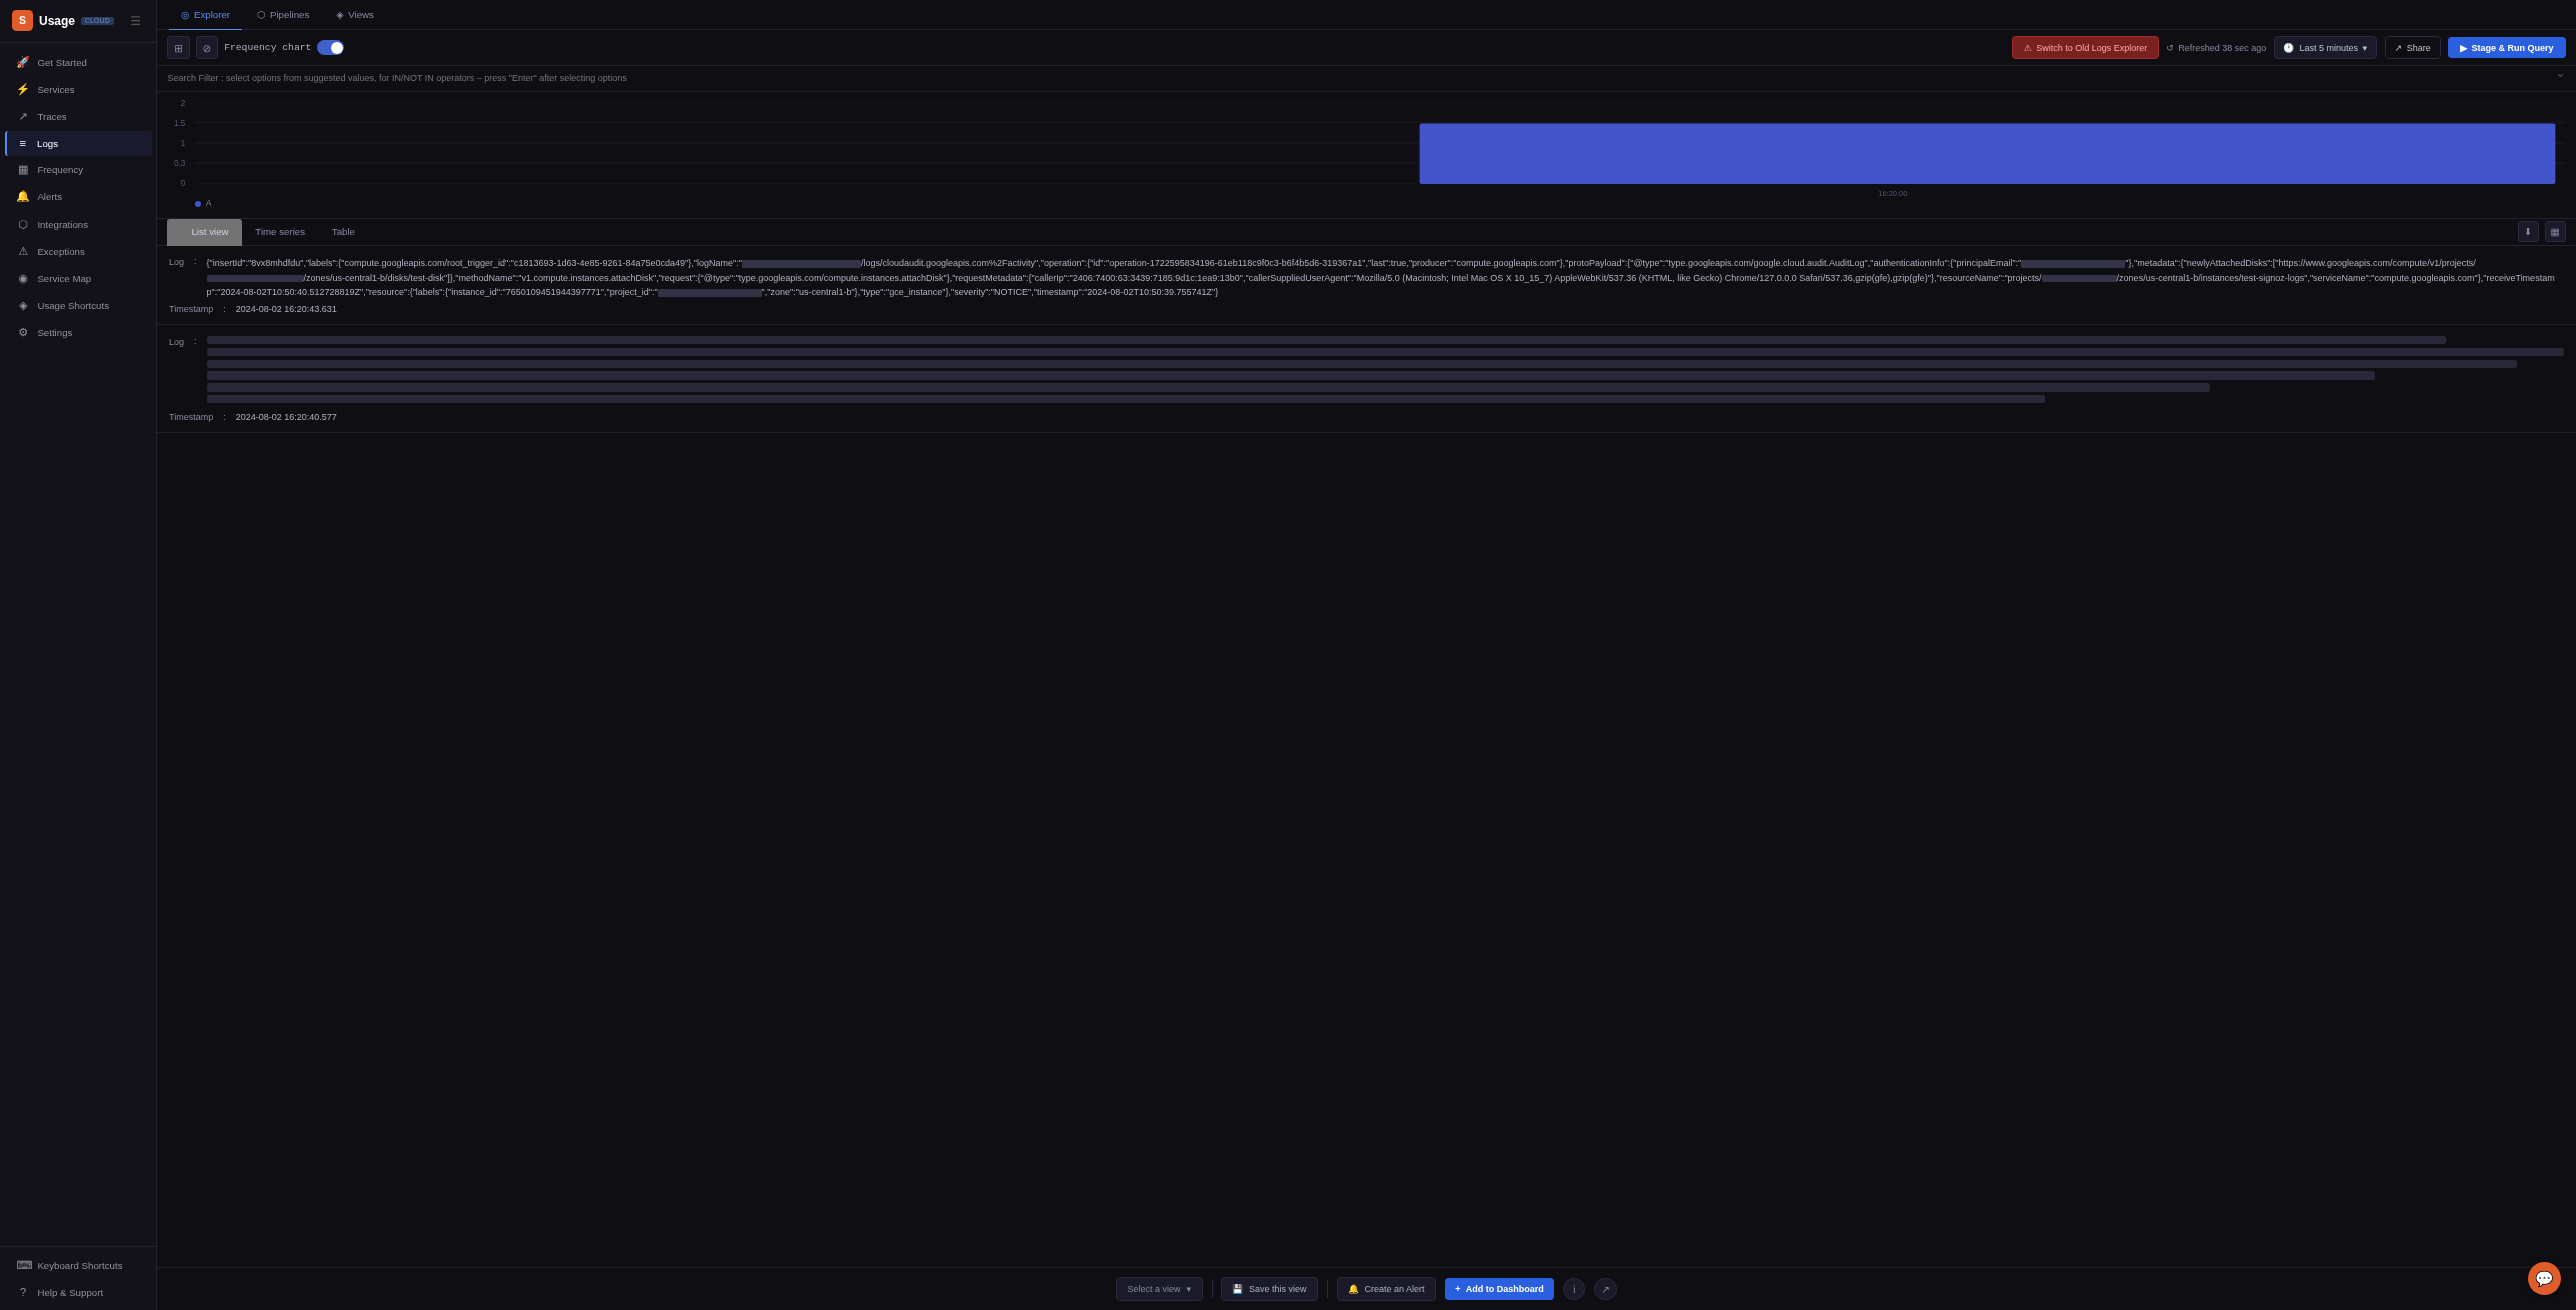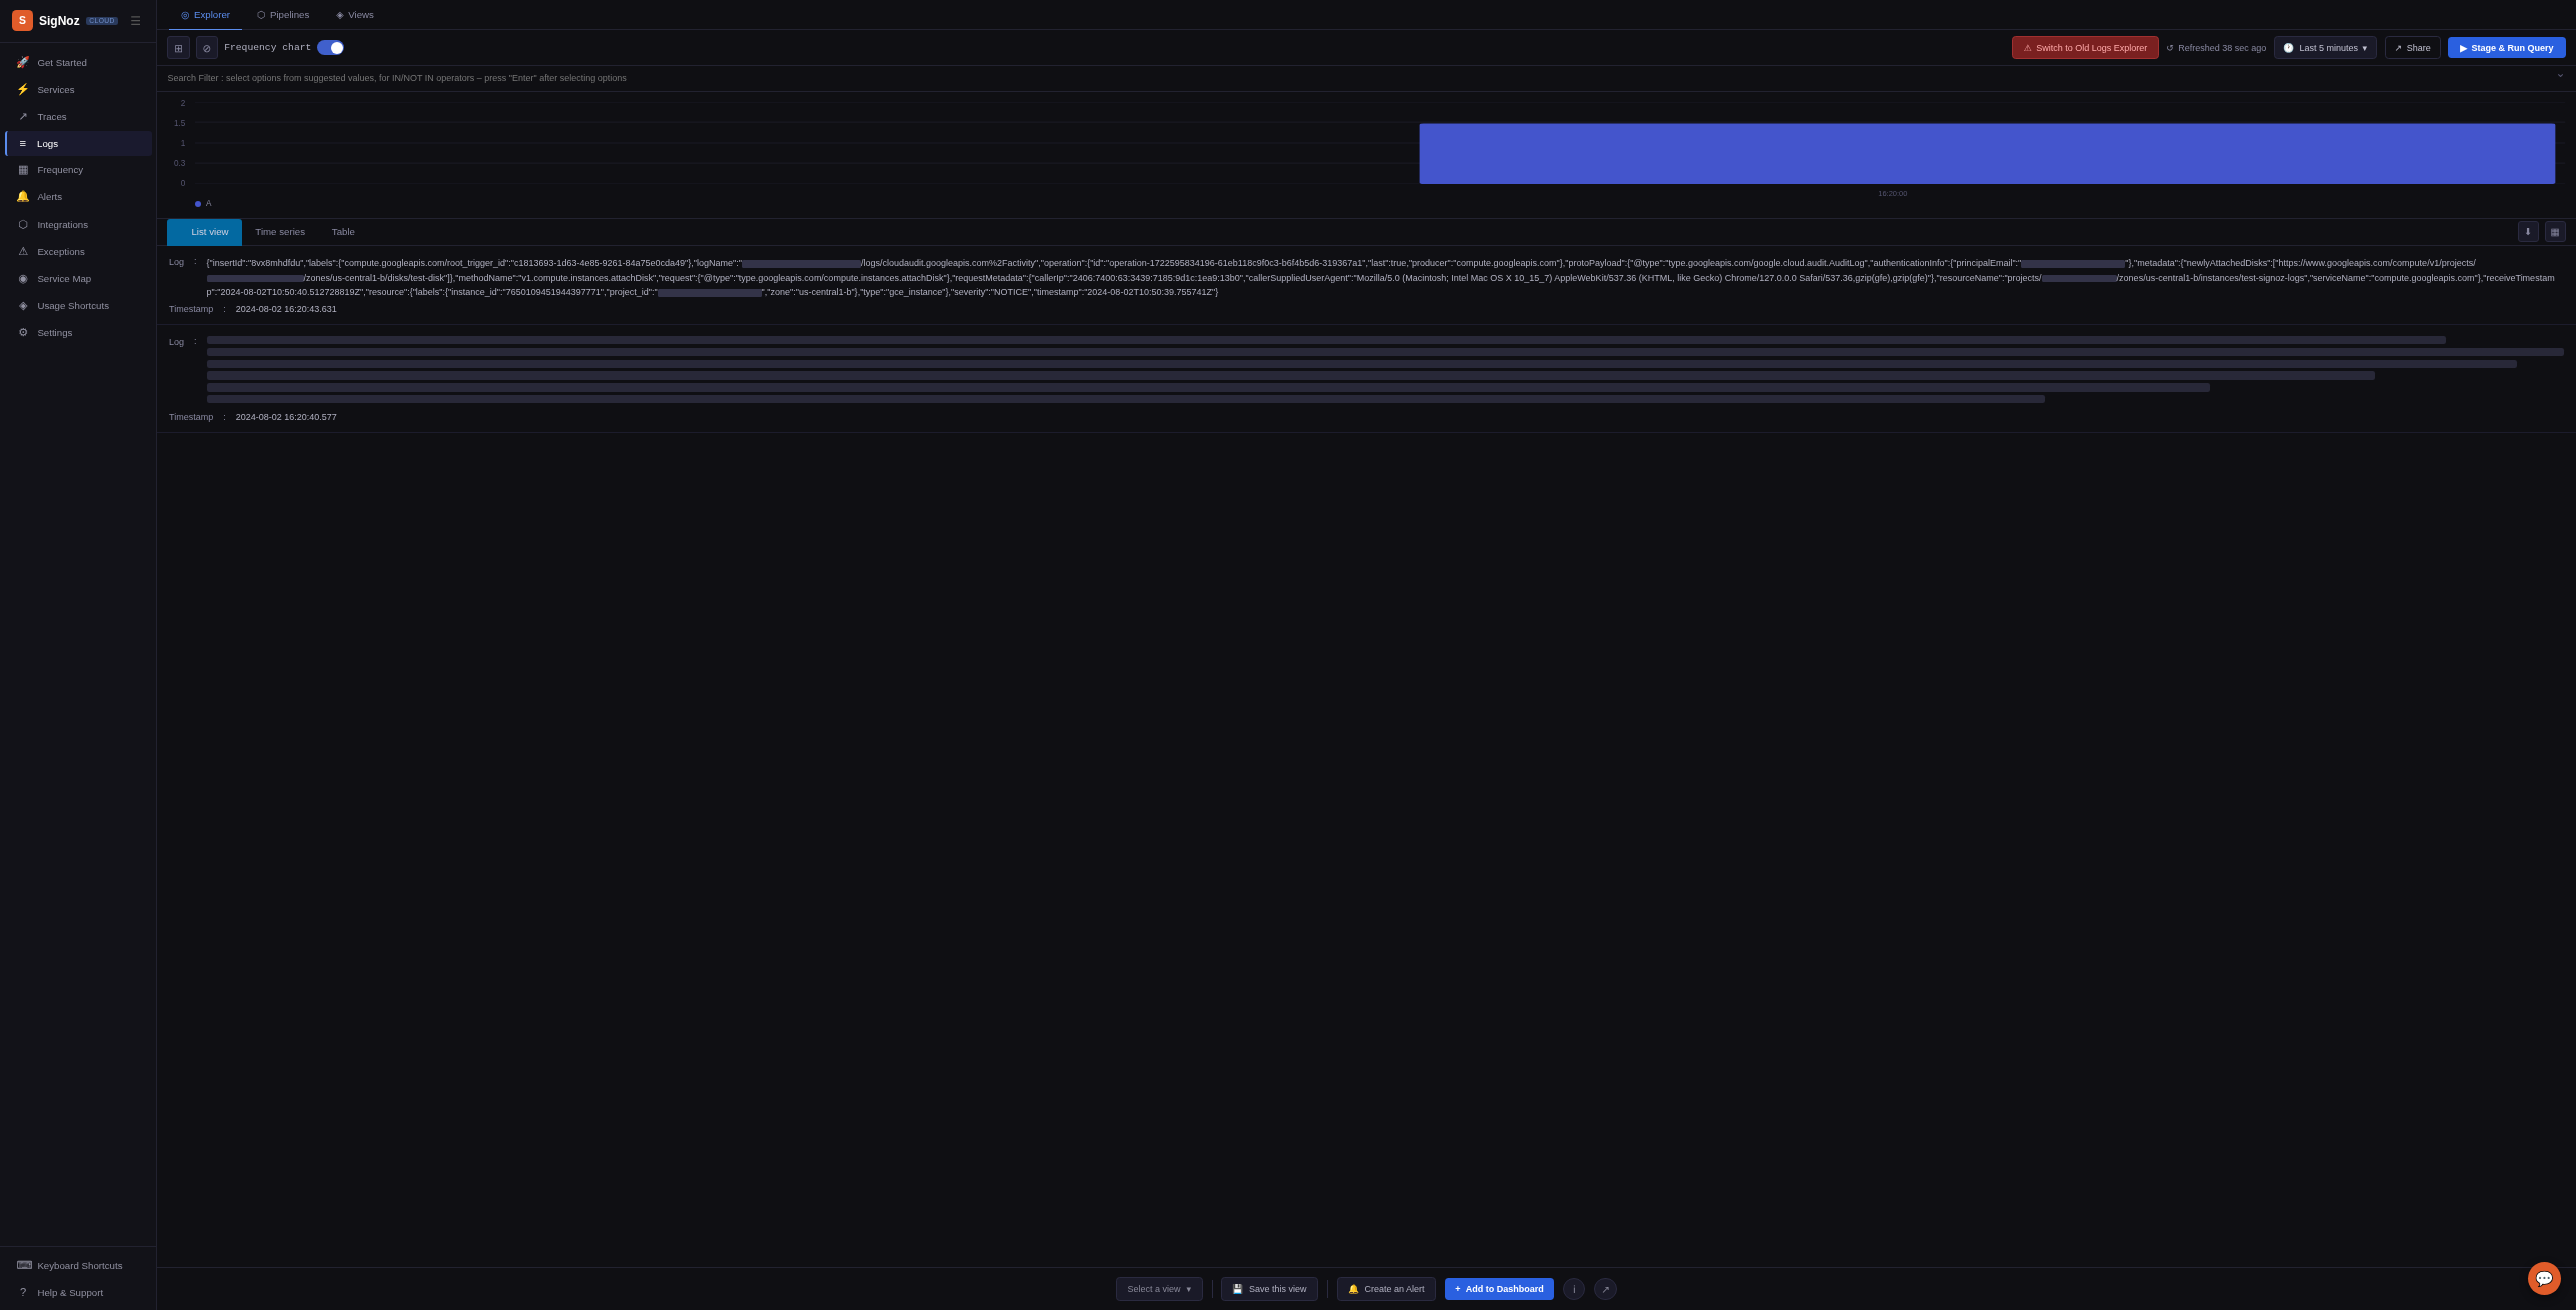--- a/index.html
+++ b/index.html
@@ -353,21 +353,21 @@
       padding: 7.5px 13.4px;
       cursor: pointer;
       font-size: 9.7px;
       color: #7070888;
       color: #8888a0;
       border-bottom: 1.5px solid transparent;
       margin-bottom: -0.7px;
     }
 
     .view-tab.active {
-      background: #0369a1;
+      background: #737373;
       color: #d0d0e0;
       border-radius: 3px 3px 0 0;
       padding-left: 24px;
     }
 
     .view-tab-icons {
       margin-left: auto;
       display: flex;
       gap: 6px;
     }
@@ -547,21 +547,21 @@
       width: 100%;
       height: 100%;
     }
   </style>
 </head>
 <body>
 
 <aside class="sidebar">
   <div class="sidebar-logo">
     <div class="logo-icon">S</div>
-    <span class="logo-text">SigNoz</span>
+    <span class="logo-text">Usage</span>
     <span class="logo-badge">CLOUD</span>
     <div class="sidebar-collapse-btn">☰</div>
   </div>
 
   <nav class="sidebar-nav">
     <div class="nav-item">
       <span class="nav-icon">🚀</span>
       <span class="nav-label">Get Started</span>
     </div>
     <div class="nav-item">

